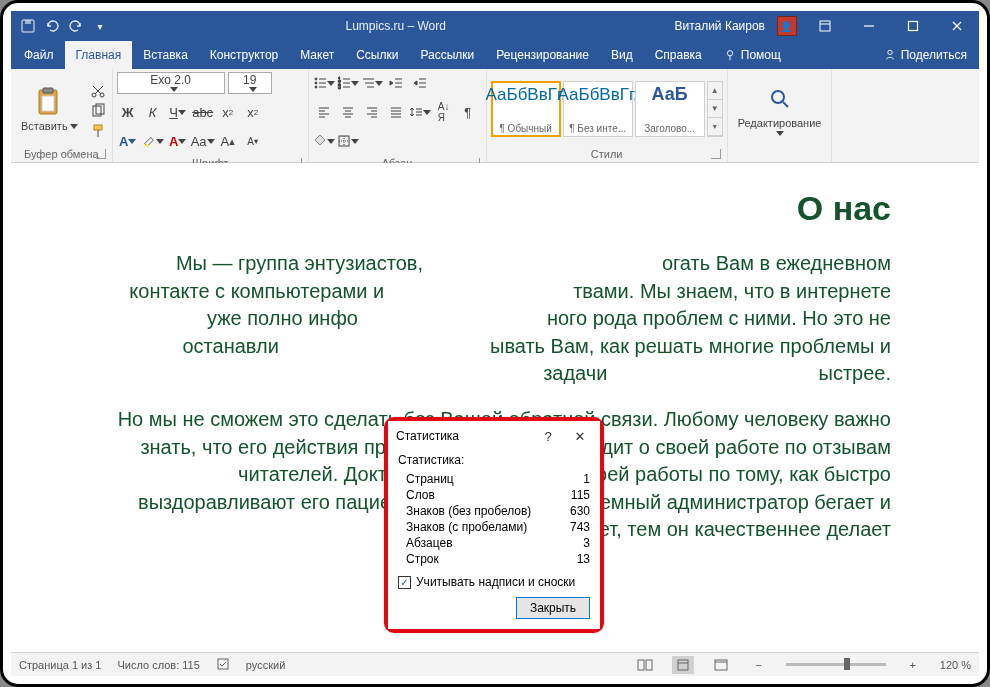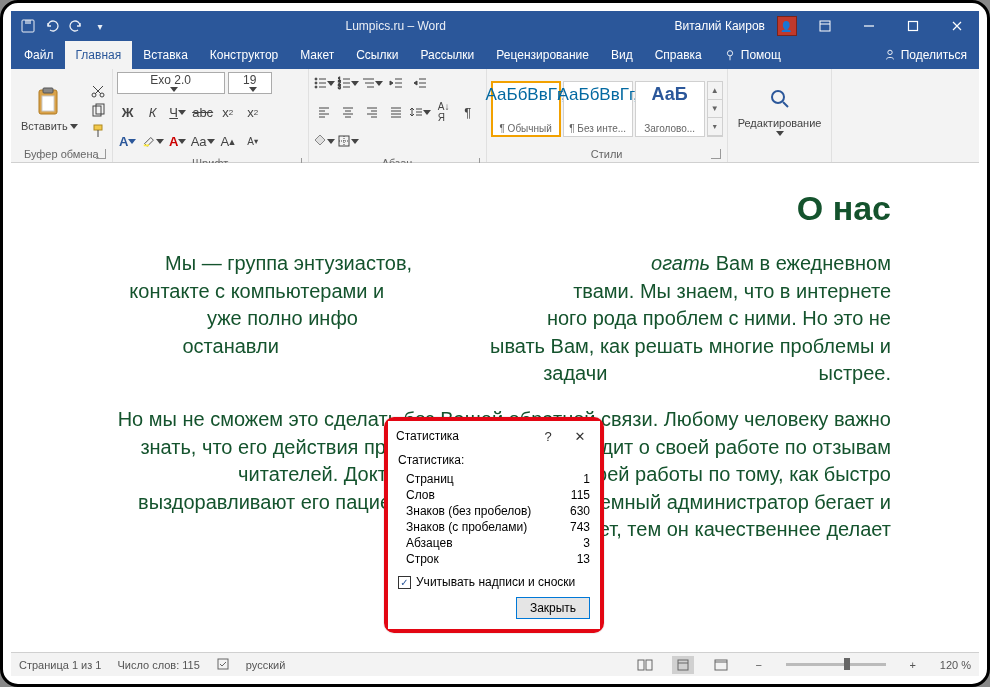--- a/index.html
+++ b/index.html
@@ -52,21 +52,21 @@
 .stylecard .prev { font-size: 17px; color: #0369a1; }
 .stylecard .prev.big { font-size: 18px; color: #2b579a; font-weight: 600; }
 .stylecard .nm { color: #666; margin-top: 18px; white-space: nowrap; overflow: hidden; text-overflow: ellipsis; width: 100%; text-align: center; padding: 0 2px; }
 .stylearrows { display: flex; flex-direction: column; border: 1px solid #d0d0d0; height: 56px; width: 16px; }
 .stylearrows div { flex: 1; display: flex; align-items: center; justify-content: center; border-bottom: 1px solid #d0d0d0; cursor: pointer; font-size: 8px; color: #666; }
 
 .docarea { flex: 1; background: #fff; overflow: hidden; position: relative; }
 .page { padding: 26px 88px 0; color: #14532d; text-align: right; }
 .page h1 { font-size: 34px; font-weight: 600; margin-bottom: 22px; font-family: "Segoe UI", sans-serif; }
 .page p { font-size: 20px; line-height: 1.38; margin-bottom: 18px; }
-.page .hl { font-style: italic; }
+.page .hl { }
 
 .status { height: 24px; background: #f3f3f3; border-top: 1px solid #d0d0d0; display: flex; align-items: center; font-size: 11px; color: #555; padding: 0 8px; gap: 16px; }
 .status .spacer { flex: 1; }
 .status .vbtn { width: 22px; height: 18px; display: flex; align-items: center; justify-content: center; cursor: pointer; }
 .status .vbtn.active { background: #d0d0d0; }
 .zoomtrack { width: 100px; height: 3px; background: #bbb; position: relative; }
 .zoomtrack .thumb { position: absolute; width: 6px; height: 12px; background: #666; top: -5px; left: 58%; }
 
 .dialog-wrap { position: absolute; left: 373px; top: 254px; border: 4px solid #e30613; border-radius: 10px; background: #0c4a6e; box-shadow: 0 0 0 1px rgba(0,0,0,.05); }
 .dialog { width: 212px; background: #fff; font-size: 12px; }

